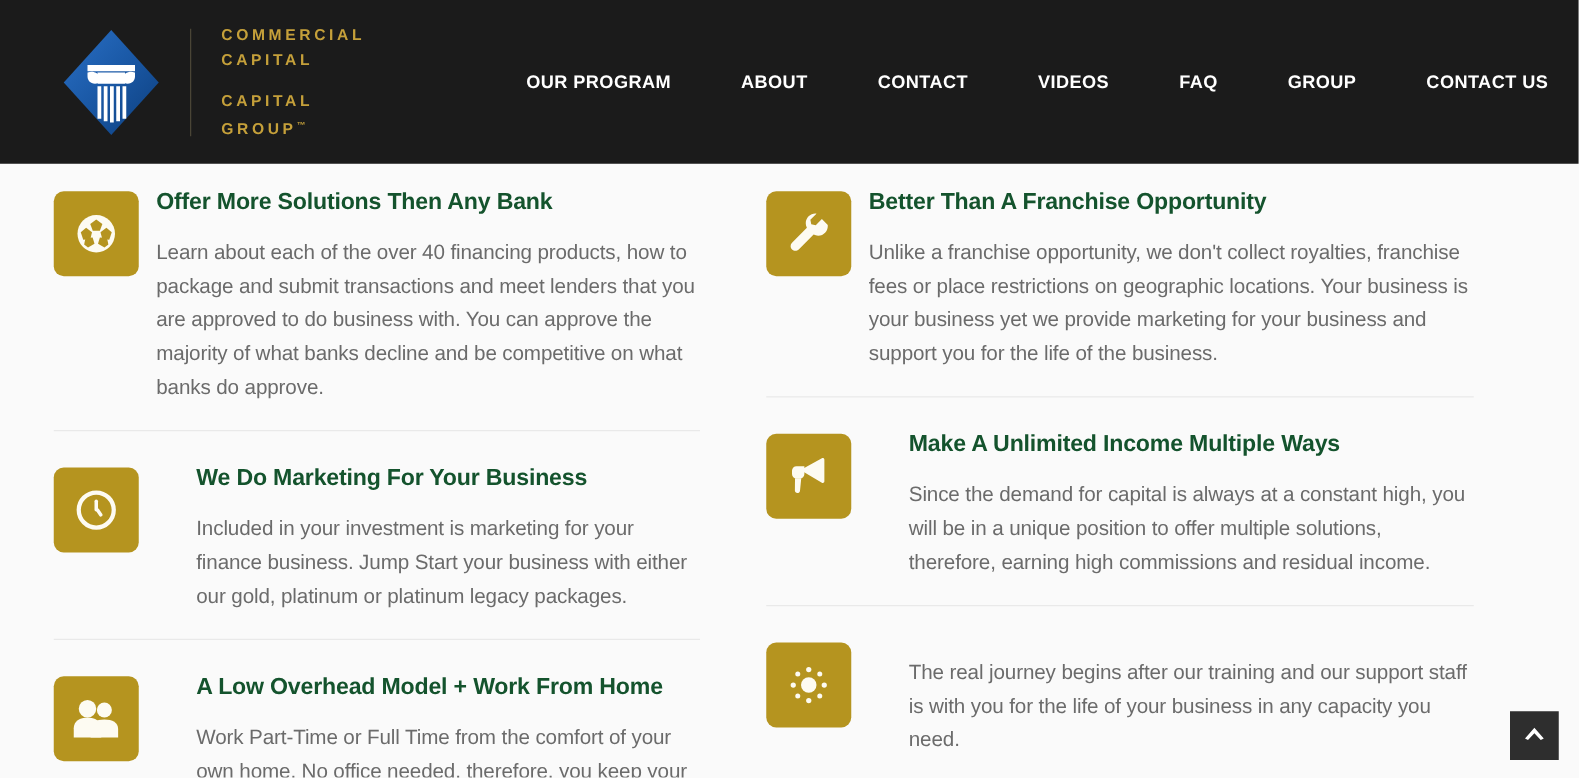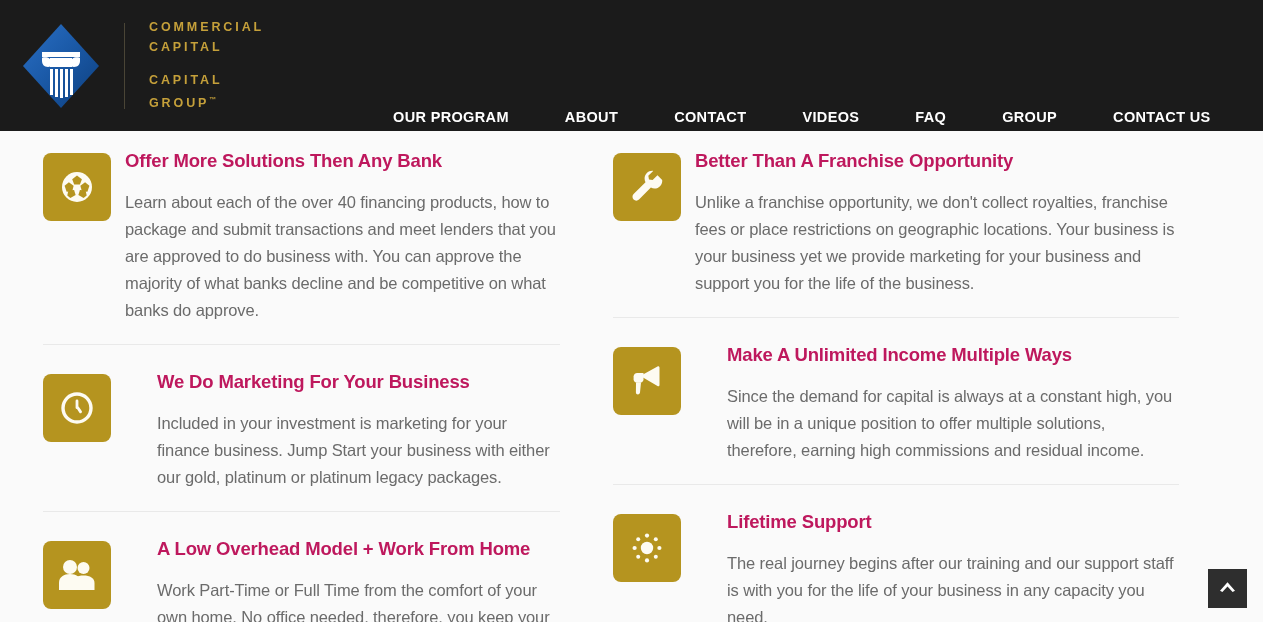--- a/index.html
+++ b/index.html
@@ -18,21 +18,22 @@
     -webkit-font-smoothing: antialiased;
   }
 
   
   .site-header {
     position: relative;
     width: 1263px;
     height: 131px;
     background: #1b1b1b;
     display: flex;
-    align-items: flex-end;
+    align-items: center;
+    padding-left: 28px;
   }
 
   .logo-block {
     display: flex;
     align-items: center;
     margin-left: 20px;
     height: 100%;
   }
 
   .logo-mark {
@@ -147,21 +148,21 @@
     margin-left: 14px;
     padding-top: 0px;
   }
 
   .col-left  .feature-body { width: 436px; }
   .col-right .feature-body { width: 487px; }
 
   .feature-title {
     font-size: 18.5px;
     font-weight: bold;
-    color: #be185d;
+    color: #14532d;
     line-height: 25px;
     letter-spacing: -0.15px;
     margin-bottom: 5px;
   }
 
   .feature-text {
     font-size: 16.5px;
     line-height: 27px;
     color: #6b6b6b;
     letter-spacing: -0.1px;
@@ -328,21 +329,20 @@
             <circle cx="18" cy="30.4" r="2.1" fill="#fdfbf2"></circle>
             <circle cx="5.6" cy="18" r="2.1" fill="#fdfbf2"></circle>
             <circle cx="30.4" cy="18" r="2.1" fill="#fdfbf2"></circle>
             <circle cx="9.2" cy="9.2" r="2.0" fill="#fdfbf2"></circle>
             <circle cx="26.8" cy="9.2" r="2.0" fill="#fdfbf2"></circle>
             <circle cx="9.2" cy="26.8" r="2.0" fill="#fdfbf2"></circle>
             <circle cx="26.8" cy="26.8" r="2.0" fill="#fdfbf2"></circle>
           </svg>
         </span>
         <div class="feature-body">
-          <div class="feature-title">Lifetime Support</div>
           <div class="feature-text">The real journey begins after our training and our support staff is with you for the life of your business in any capacity you need.</div>
         </div>
       </div>
 
     </div>
   </main>
 
   <button class="scroll-top">
     <span>
       <svg width="17" height="12" viewBox="0 0 17 12">

